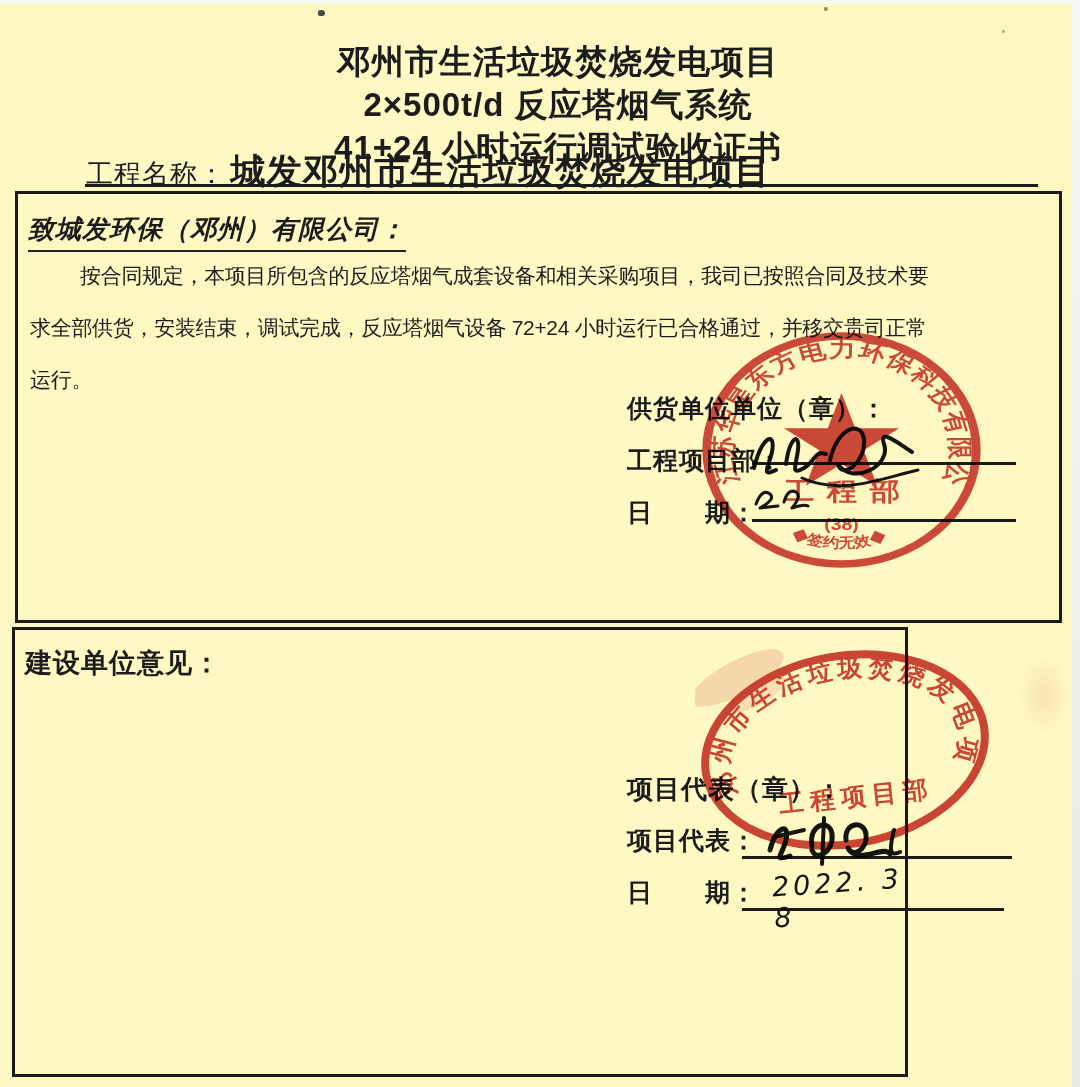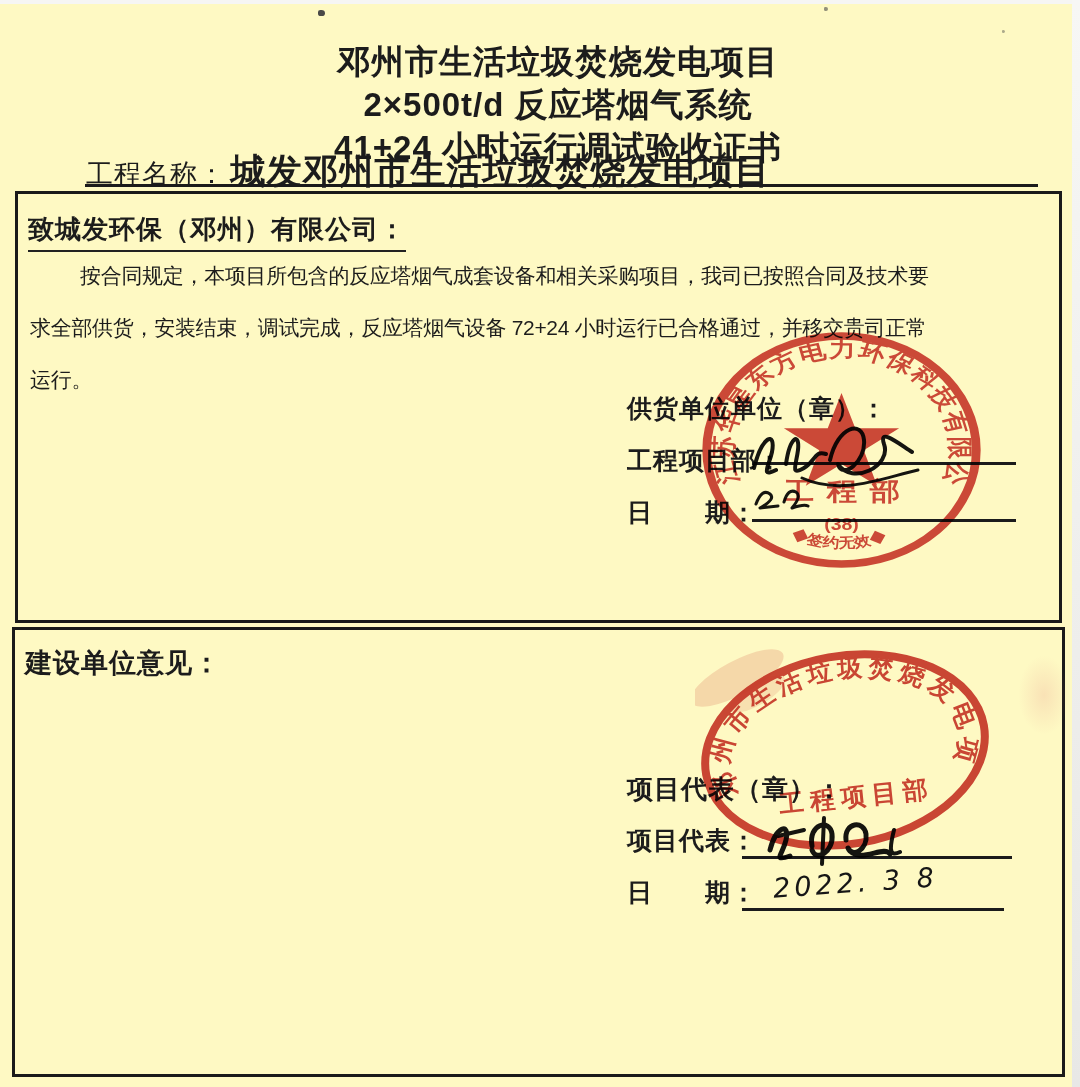--- a/index.html
+++ b/index.html
@@ -11,23 +11,23 @@
   .edge-top{position:absolute;left:0;top:0;width:100%;height:4px;background:#f6f6f4;}
   .speck{position:absolute;background:#4a4a48;border-radius:40% 60% 55% 45%;}
   .titles{position:absolute;left:0;top:40px;width:1080px;padding-left:36px;box-sizing:border-box;
         text-align:center;font-weight:700;font-size:33px;line-height:43px;letter-spacing:1px;}
   .project-row{position:absolute;left:86px;top:148px;white-space:nowrap;}
   .pr-label{font-size:27px;font-weight:400;letter-spacing:1px;margin-top:41px;}
   .pr-value{font-size:35px;font-weight:800;letter-spacing:1px;}
   .pr-underline{position:absolute;left:85px;top:184px;width:953px;height:3px;background:#1b1b1b;}
   .box{position:absolute;border:3px solid #1a1a1a;background:transparent;box-sizing:border-box;}
   .box1{left:15px;top:191px;width:1047px;height:432px;}
-  .box2{left:12px;top:627px;width:1053px;height:450px;}
+  .box2{left:12px;top:627px;width:896px;height:450px;}
   .salutation{position:absolute;left:10px;top:18px;font-size:26px;font-weight:700;letter-spacing:1px;}
-  .salutation span{display:inline-block;border-bottom:2px solid #222;padding-bottom:3px;}
+  .salutation span{display:inline-block;border-bottom:2px solid #222;padding-bottom:3px;font-style:italic;}
   .para{position:absolute;left:12px;top:56px;width:1020px;font-size:21px;font-weight:500;
         line-height:52px;letter-spacing:-0.3px;white-space:nowrap;}
   .pline.indent{text-indent:50px;}
   .label{position:absolute;font-size:25px;font-weight:600;letter-spacing:1px;white-space:pre;}
   .heading{position:absolute;left:10px;top:15px;font-size:27px;font-weight:700;letter-spacing:1px;}
   .sigline{position:absolute;height:3px;background:#1b1b1b;}
   .unit-seal{left:609px;top:198px;}
   .pm{left:609px;top:250px;}
   .l1{left:734px;top:268px;width:264px;}
   .date1{left:609px;top:302px;}

